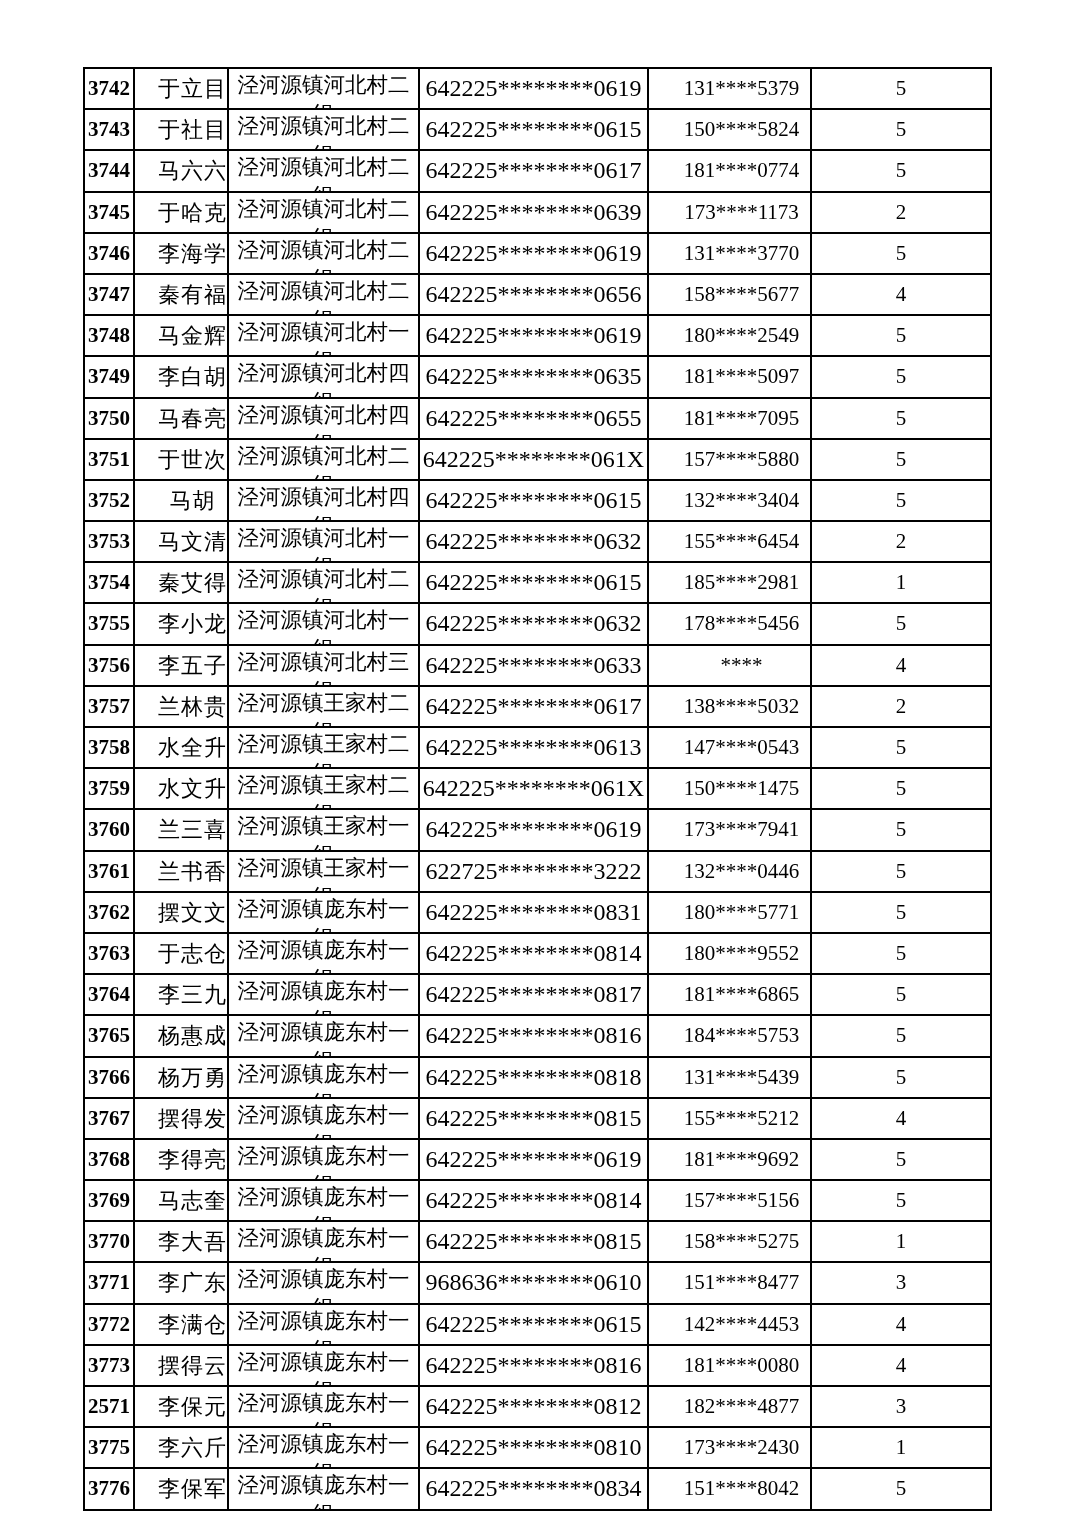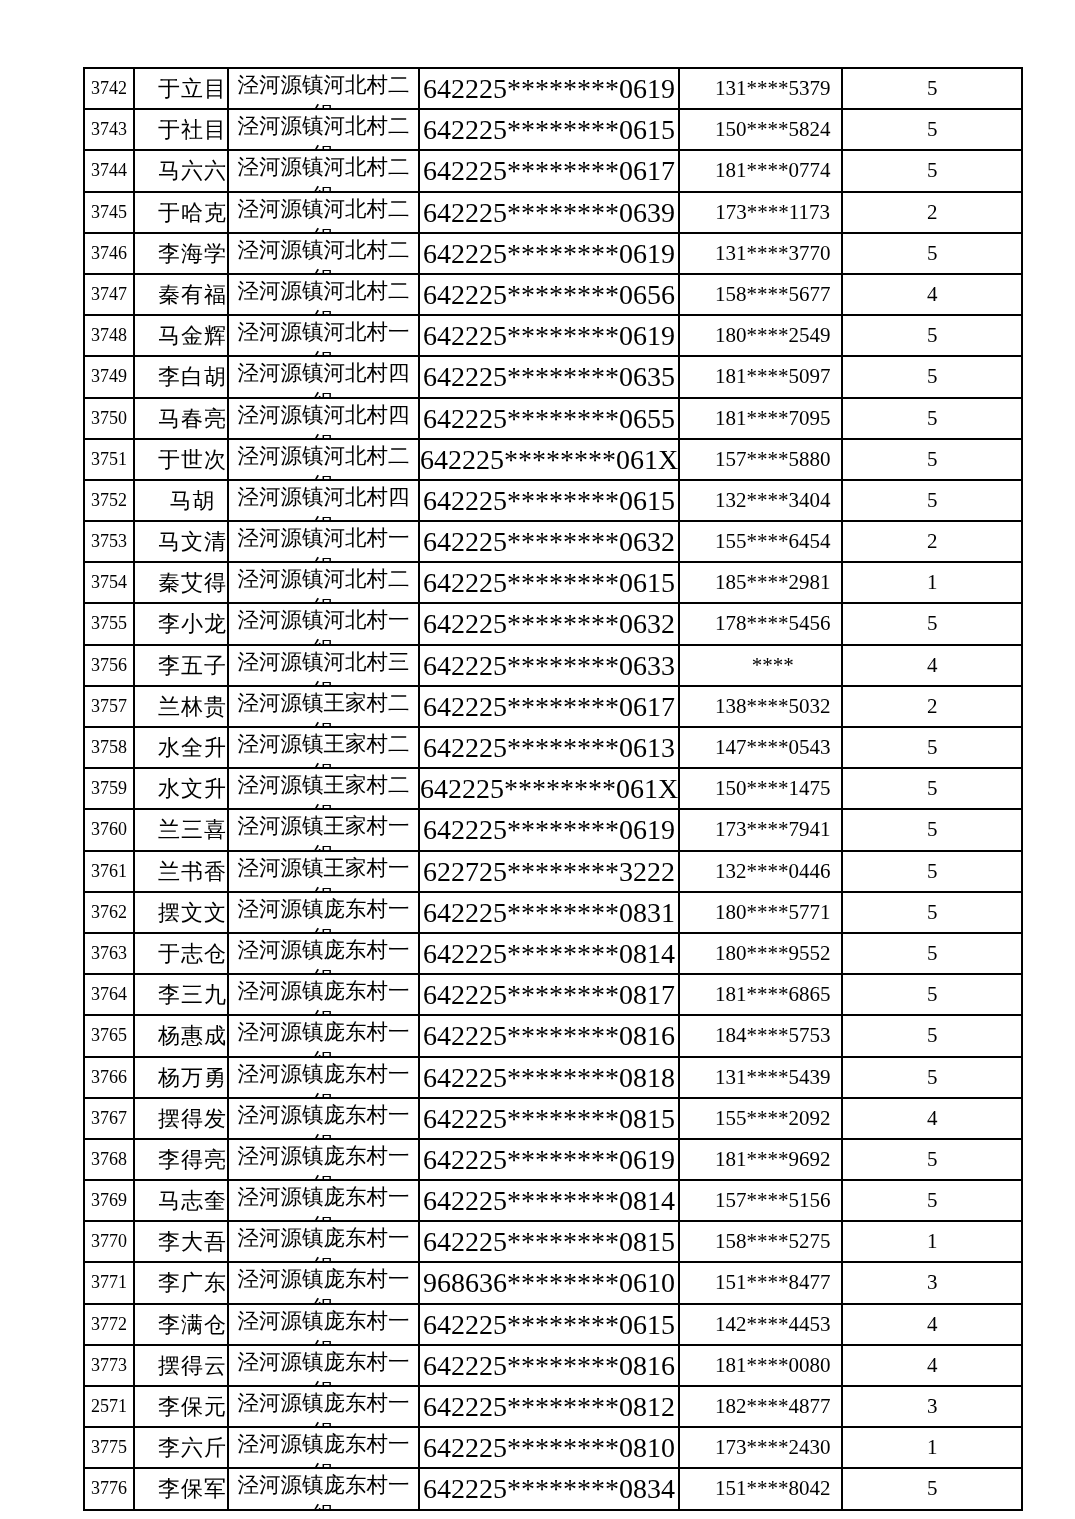--- a/index.html
+++ b/index.html
@@ -33,23 +33,23 @@
   }
   tr.row { height: 39.2px; }
 
   .cell {
     height: 39.2px;
     overflow: hidden;
     text-align: center;
     white-space: nowrap;
     line-height: 39.2px;
   }
-  .cell.serial   { font-size: 18px; }
+  .cell.serial   { font-size: 21px; font-weight: bold; }
   .cell.name     { font-size: 22px; letter-spacing: 1px; margin-left: 23px; }
-  .cell.idnum    { font-size: 28px; }
+  .cell.idnum    { font-size: 24px; }
   .cell.phone    { font-size: 21px; padding-left: 24px; }
   .cell.count    { font-size: 21px; }
   
   .cell.address {
     font-size: 21.5px;
     line-height: 29px;
     white-space: normal;
     word-break: break-all;
     padding-top: 2px;
     box-sizing: border-box;
@@ -583,21 +583,21 @@
     <td>
             <div class="cell name">摆得发</div>
           </td>
     <td>
             <div class="cell address">泾河源镇庞东村一组</div>
           </td>
     <td>
             <div class="cell idnum">642225********0815</div>
           </td>
     <td>
-            <div class="cell phone">155****2092</div>
+            <div class="cell phone">155****5212</div>
           </td>
     <td>
             <div class="cell count">4</div>
           </td>
   </tr>
         <tr class="row">
     <td>
             <div class="cell serial">3768</div>
           </td>
     <td>

